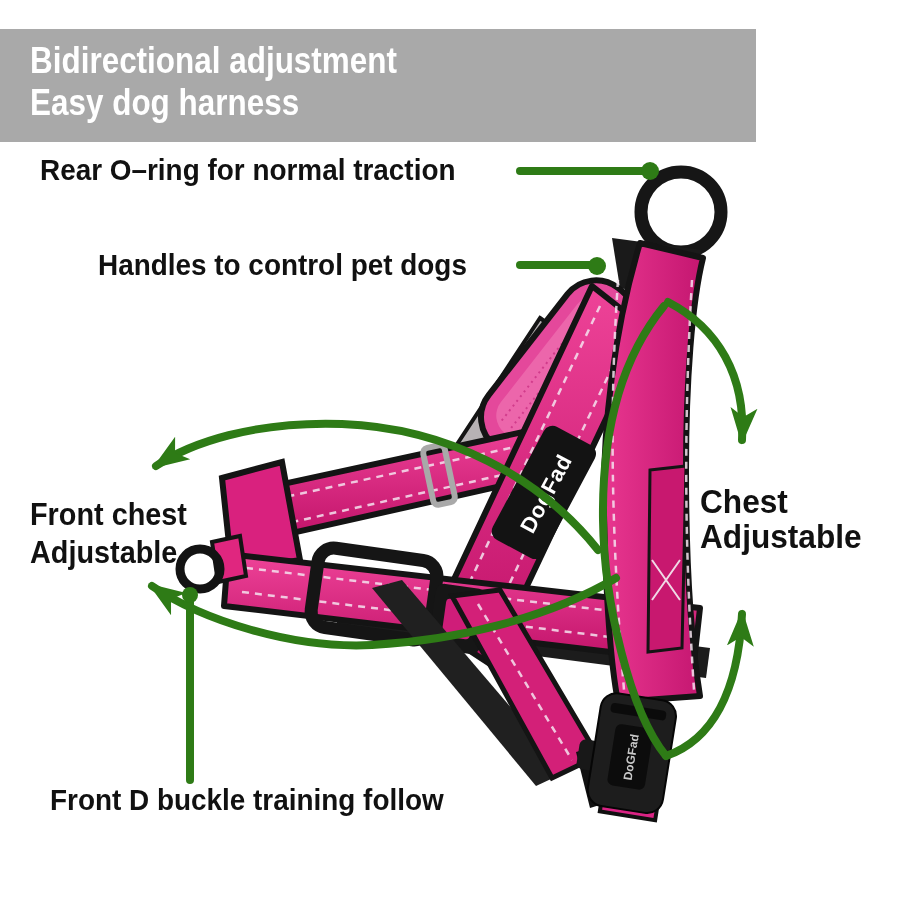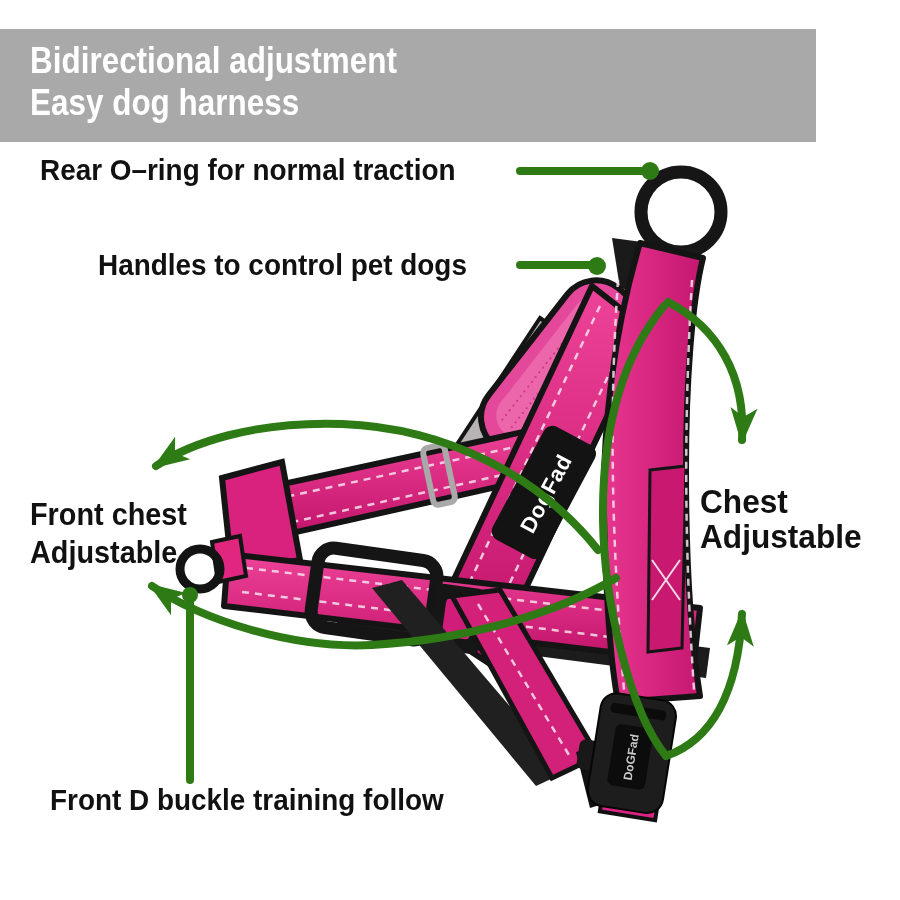--- a/index.html
+++ b/index.html
@@ -1,18 +1,18 @@
 <!DOCTYPE html>
 <html><head>
 <meta charset="utf-8">
 <style>
   html,body{margin:0;padding:0;background:#fff;}
   .canvas{position:relative;width:900px;height:900px;background:#ffffff;overflow:hidden;
           font-family:"Liberation Sans","DejaVu Sans",sans-serif;}
-  .banner{position:absolute;left:0;top:29px;width:816px;height:113px;background:#a9a9a9;}
+  .banner{position:absolute;left:0;top:29px;width:756px;height:113px;background:#a9a9a9;}
   .banner-text{position:absolute;left:30px;top:11px;color:#ffffff;font-weight:bold;
                font-size:37px;line-height:42px;transform:scaleX(.85);transform-origin:left top;
                white-space:nowrap;}
   .ann{position:absolute;color:#111111;font-weight:bold;white-space:nowrap;
        transform:scaleX(.93);transform-origin:left top;}
   .ann.sm{font-size:30px;line-height:34px;}
   .ann.two{font-size:31px;line-height:38px;}
   .ann.big{font-size:34px;line-height:35px;}
   svg.overlay{position:absolute;left:0;top:0;}
   .stitch{stroke:#f4e3ee;stroke-width:2.5;stroke-dasharray:7 6;fill:none;opacity:.85;}

